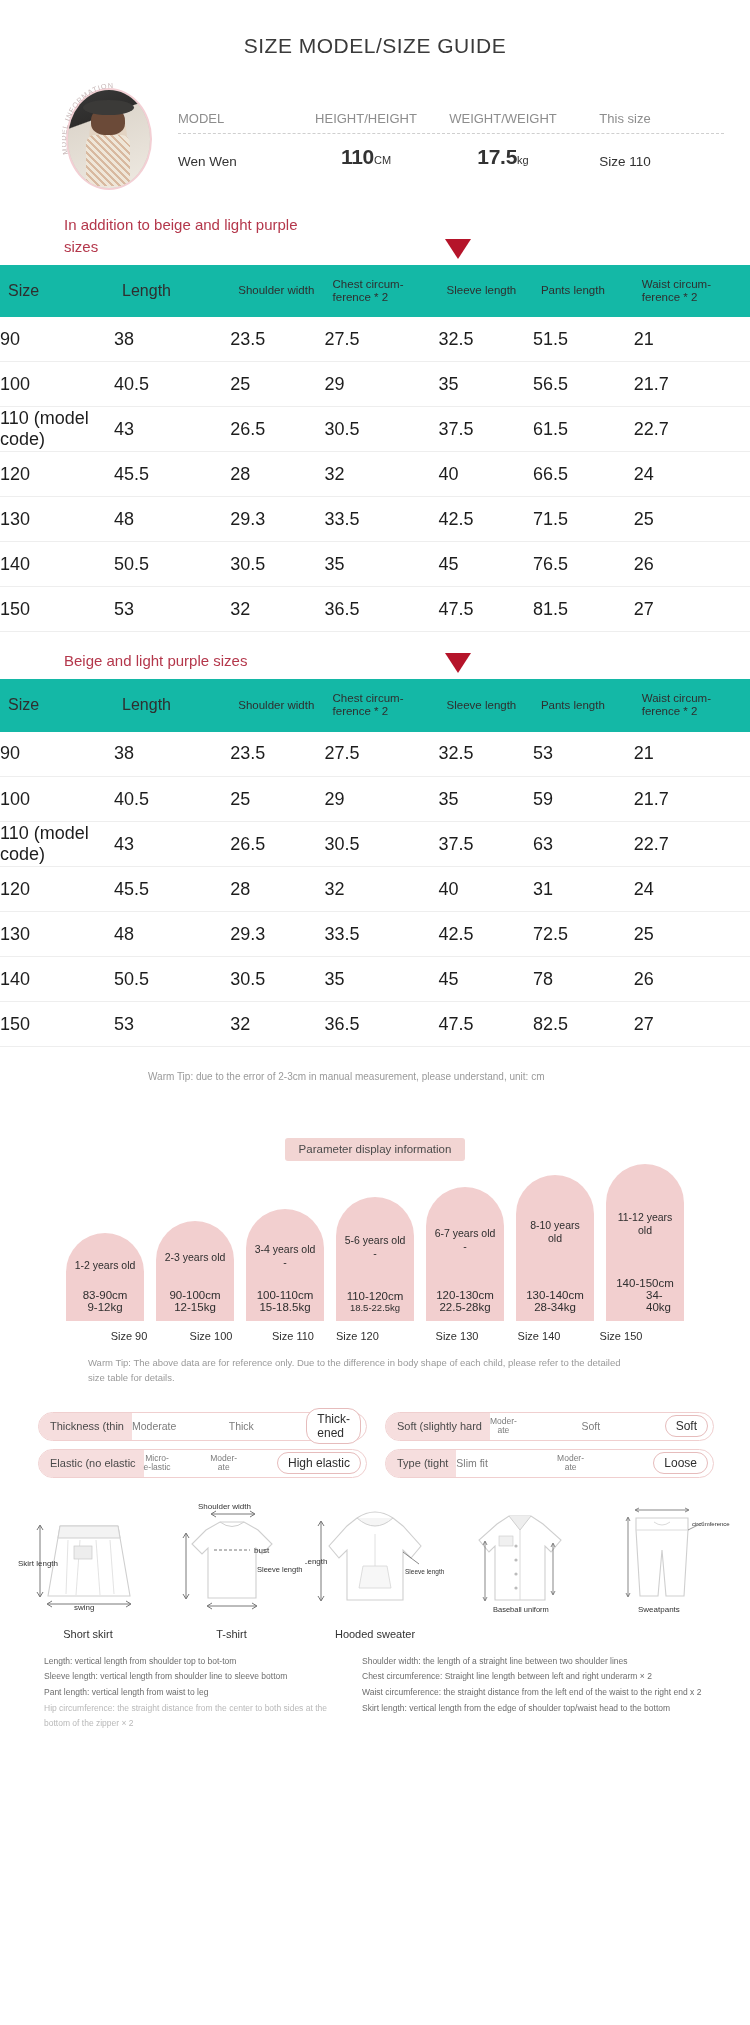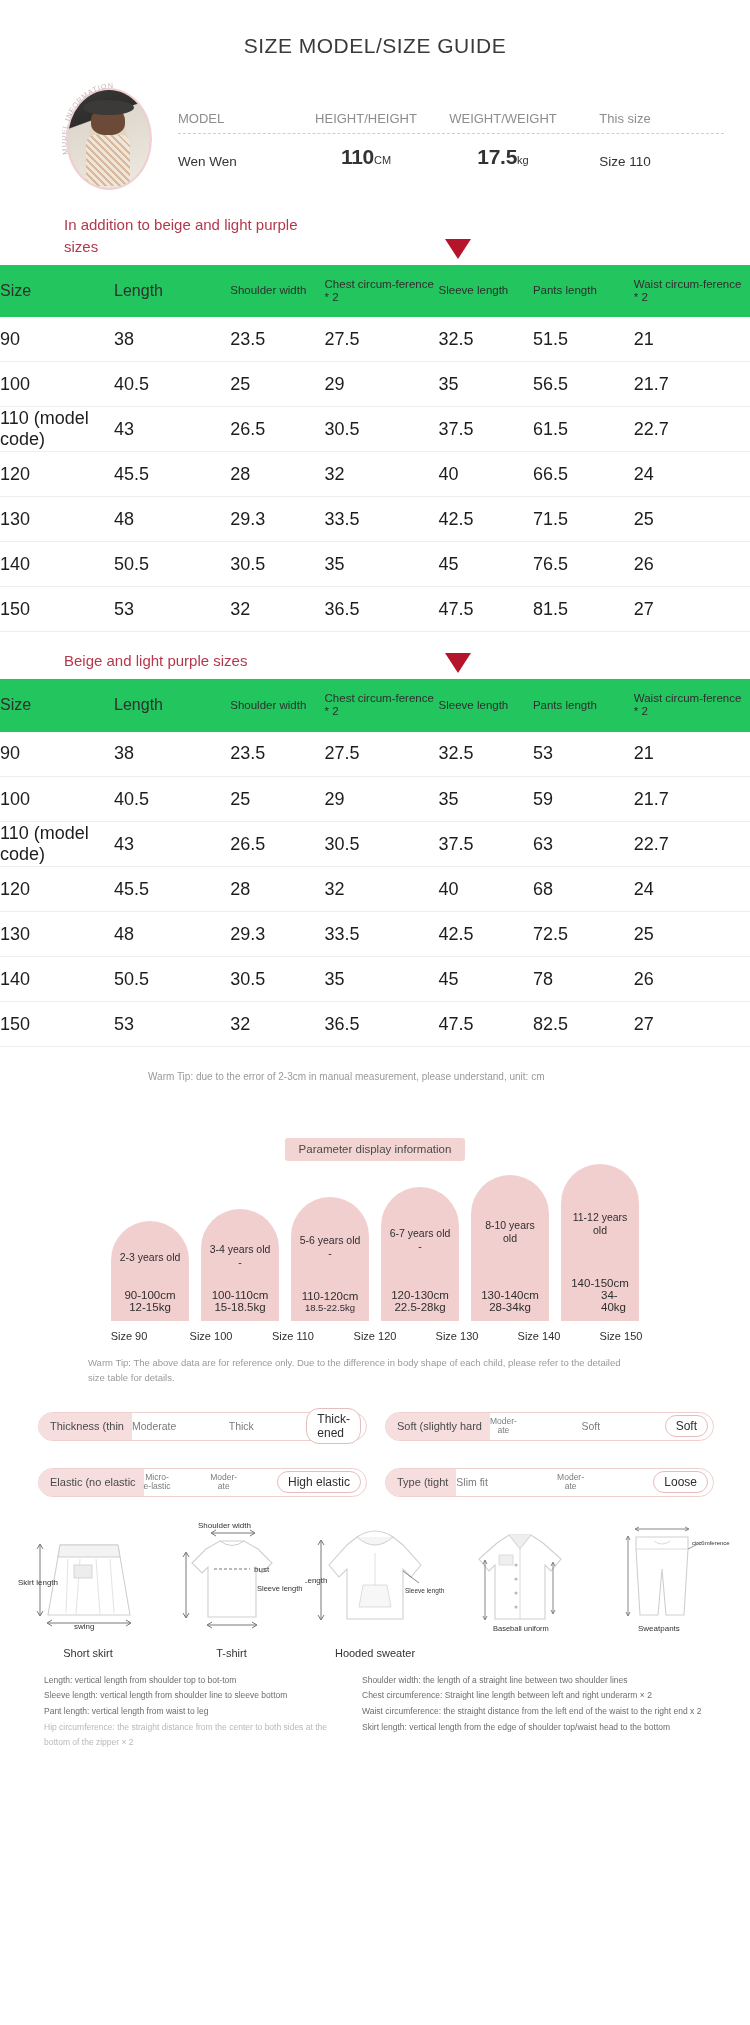--- a/index.html
+++ b/index.html
@@ -79,25 +79,25 @@
     bottom: 6px;
     width: 0; height: 0;
     border-left: 13px solid transparent;
     border-right: 13px solid transparent;
     border-top: 20px solid #b5142a;
   }
 
   
   table.size-table { width: 100%; border-collapse: collapse; table-layout: fixed; }
   table.size-table thead th {
-    background: #22c55e;
+    background: #14b8a6;
     color: #2f2f2f;
     font-weight: 400;
     text-align: left;
-    padding: 13px 4px 13px 0;
+    padding: 13px 4px 13px 8px;
     height: 52px;
     vertical-align: middle;
     line-height: 1.15;
   }
   th.c0 { width: 104px; padding-left: 46px; font-size: 16px; }
   th.c1 { width: 106px; font-size: 16px; }
   th.c2 { width: 86px;  font-size: 11.5px; }
   th.c3 { width: 104px; font-size: 11.5px; }
   th.c4 { width: 86px;  font-size: 11.5px; }
   th.c5 { width: 92px;  font-size: 11.5px; }
@@ -161,21 +161,21 @@
     color: #9a9a9a;
     font-size: 9.5px;
     line-height: 1.55;
     padding: 14px 120px 0 88px;
   }
 
   
   .attr-grid {
     display: grid;
     grid-template-columns: 1fr 1fr;
-    gap: 27px 18px;
+    gap: 8px 18px;
     padding: 26px 36px 0 38px;
   }
   .attr-row {
     border: 1px solid #f0cfcf;
     border-radius: 16px;
     height: 29px;
     display: flex;
     align-items: center;
     padding: 0 5px 0 0;
     position: relative;
@@ -392,21 +392,21 @@
           <td class="c4">37.5</td>
           <td class="c5">63</td>
           <td class="c6">22.7</td>
         </tr>
         <tr>
           <td class="c0">120</td>
           <td class="c1">45.5</td>
           <td class="c2">28</td>
           <td class="c3">32</td>
           <td class="c4">40</td>
-          <td class="c5">68</td>
+          <td class="c5">31</td>
           <td class="c6">24</td>
         </tr>
         <tr>
           <td class="c0">130</td>
           <td class="c1">48</td>
           <td class="c2">29.3</td>
           <td class="c3">33.5</td>
           <td class="c4">42.5</td>
           <td class="c5">72.5</td>
           <td class="c6">25</td>
@@ -433,20 +433,27 @@
   </table>
 
   <div class="warm-tip-1">Warm Tip: due to the error of 2-3cm in manual measurement, please understand, unit: cm</div>
 
   <div class="param-banner-wrap">
     <span class="param-banner">Parameter display information</span>
   </div>
 
   <div class="arches">
       <div class="arch-col">
+        <div class="arch" style="height: 88px;">
+          <div class="age" style="padding-top: 26px;">1-2 years old</div>
+          <div class="ht">83-90cm</div>
+          <div class="wt" style="font-size: 11.5px;">9-12kg</div>
+        </div>
+      </div>
+      <div class="arch-col">
         <div class="arch" style="height: 100px;">
           <div class="age" style="padding-top: 30px;">2-3 years old</div>
           <div class="ht">90-100cm</div>
           <div class="wt" style="font-size: 11.5px;">12-15kg</div>
         </div>
       </div>
       <div class="arch-col">
         <div class="arch" style="height: 112px;">
           <div class="age" style="padding-top: 34px;">3-4 years old -</div>
           <div class="ht">100-110cm</div>
@@ -479,21 +486,21 @@
           <div class="age" style="padding-top: 47px;">11-12 years old</div>
           <div class="ht">140-150cm</div>
           <div class="wt" style="font-size: 11.5px; margin-left: 40px;">34-40kg</div>
         </div>
       </div>
     </div>
   <div style="display:flex;justify-content:center;gap:4px;padding-top:0;">
       <div class="arch-size-label" style="width: 78px; text-align: center;">Size 90</div>
       <div class="arch-size-label" style="width: 78px; text-align: center;">Size 100</div>
       <div class="arch-size-label" style="width: 78px; text-align: center;">Size 110</div>
-      <div class="arch-size-label" style="width: 78px; text-align: center;">Size 120</div>
+      <div class="arch-size-label" style="width: 78px; text-align: left;">Size 120</div>
       <div class="arch-size-label" style="width: 78px; text-align: center;">Size 130</div>
       <div class="arch-size-label" style="width: 78px; text-align: center;">Size 140</div>
       <div class="arch-size-label" style="width: 78px; text-align: center;">Size 150</div>
     </div>
 
   <div class="warm-tip-2">Warm Tip: The above data are for reference only. Due to the difference in body shape of each child, please refer to the detailed size table for details.</div>
 
   <div class="attr-grid">
       <div class="attr-row">
         <div class="attr-name">Thickness (thin</div>

